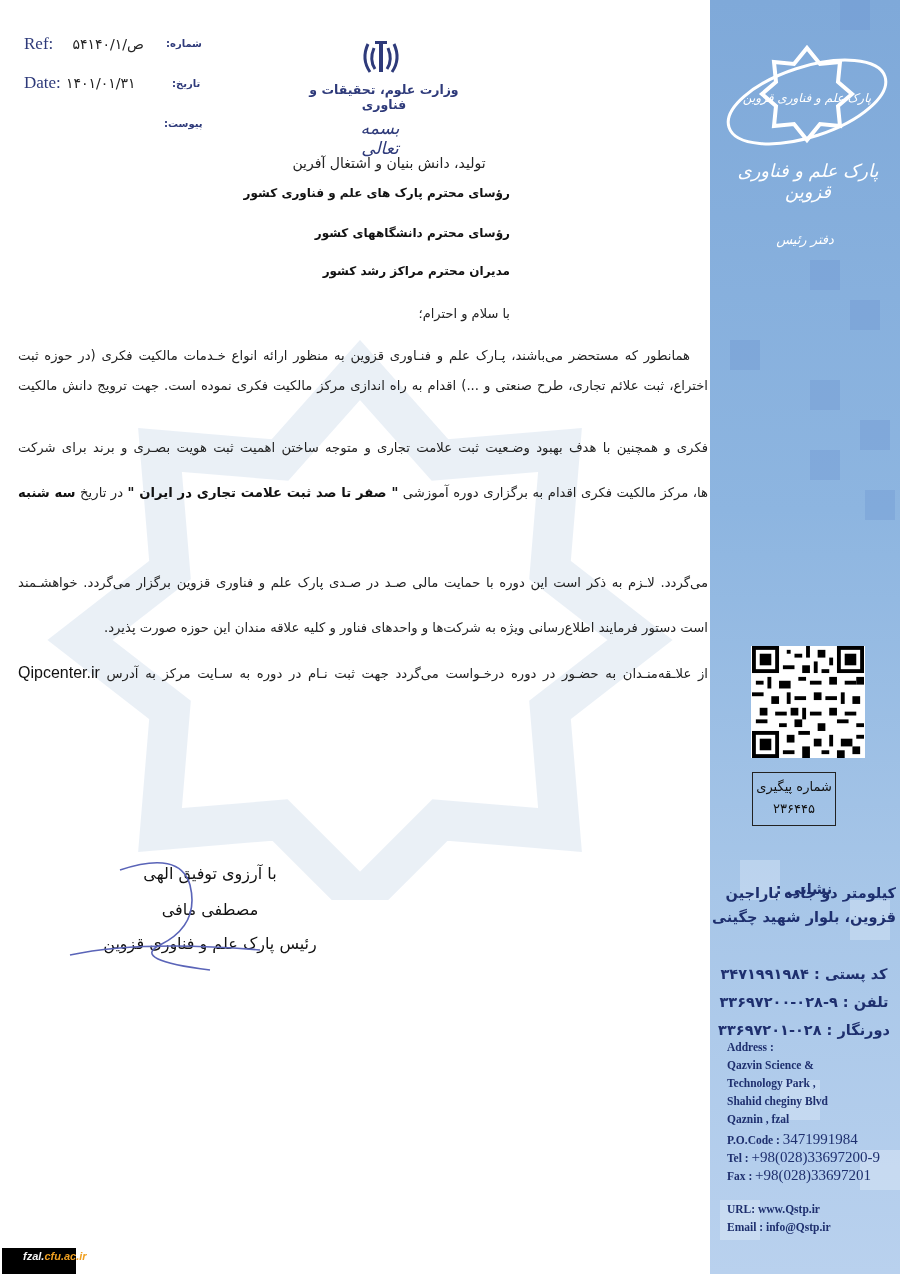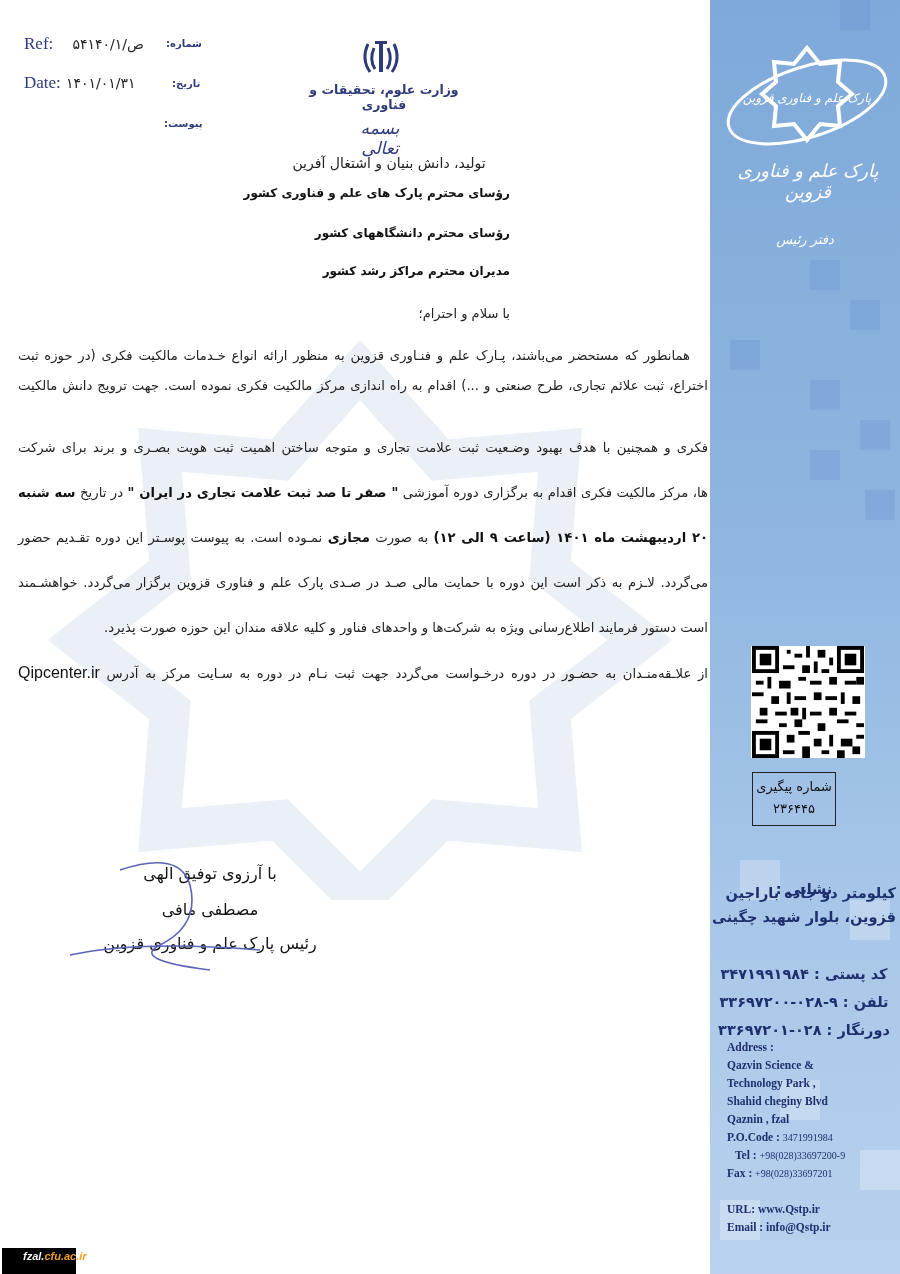--- a/index.html
+++ b/index.html
@@ -21,21 +21,21 @@
   .body-line { position:absolute; left:18px; width:690px; font-size:13.2px; direction:rtl; text-align:justify; text-align-last:justify; white-space:nowrap; color:#222; }
   .body-line.last { text-align-last:right; }
   .body-line b { font-weight:bold; color:#111; }
   .site { font-family:"Liberation Sans", sans-serif; font-size:16px; color:#111; }
   .sig { position:absolute; left:60px; width:300px; text-align:center; direction:rtl; font-size:16px; color:#111; }
   .watermark { position:absolute; left:40px; top:340px; width:640px; height:560px; opacity:0.09; }
   .qr { position:absolute; left:751px; top:646px; width:114px; height:112px; background:#fff; }
   .track { position:absolute; left:752px; top:772px; width:84px; height:54px; border:1px solid #222; text-align:center; direction:rtl; font-size:13px; color:#111; line-height:22px; padding-top:3px; box-sizing:border-box; }
   .addr-fa { position:absolute; left:712px; width:184px; text-align:center; direction:rtl; font-size:14.5px; font-weight:bold; color:#1e2f6e; white-space:nowrap;margin-top:24px; }
   .addr-en { position:absolute; left:727px; font-family:"Liberation Serif", serif; font-size:11.5px; font-weight:bold; color:#1e2f6e; white-space:nowrap; }
-  .addr-en .num { font-weight:normal; font-size:10px; }
+  .addr-en .num { font-weight:normal; font-size:15px; }
   .footer-badge { position:absolute; left:2px; top:1248px; width:74px; height:28px; background:#000000; font-family:"Liberation Sans", sans-serif; font-size:11px; font-style:italic; font-weight:bold; line-height:16px; padding-left:21px; box-sizing:border-box; }
   .footer-badge .a { color:#f5f5f5; }
   .footer-badge .b { color:#f0a020; }
   .park-logo { position:absolute; left:722px; top:40px; width:170px; height:120px; }
   .park-title { position:absolute; left:718px; top:160px; width:180px; text-align:center; font-family:"DejaVu Serif", serif; font-style:italic; font-size:18px; color:#fff; direction:rtl; }
   .office { position:absolute; left:760px; top:232px; width:90px; text-align:center; font-family:"DejaVu Serif", serif; font-style:italic; font-size:13px; color:#fff; direction:rtl; }
 </style>
 </head>
 <body>
 
@@ -77,23 +77,20 @@
   <div class="addressee" style="top:186px;">رؤسای محترم پارک های علم و فناوری کشور</div>
   <div class="addressee" style="top:226px;">رؤسای محترم دانشگاههای کشور</div>
   <div class="addressee" style="top:264px;">مدیران محترم مراکز رشد کشور</div>
   <div class="greet">با سلام و احترام؛</div>
 
   <div class="body-line" style="top:348px;left:18px;width:672px;">همانطور که مستحضر می‌باشند، پـارک علم و فنـاوری قزوین به منظور ارائه انواع خـدمات مالکیت فکری (در حوزه ثبت</div>
   <div class="body-line" style="top:378px;">اختراع، ثبت علائم تجاری، طرح صنعتی و ...) اقدام به راه اندازی مرکز مالکیت فکری نموده است.  جهت ترویج دانش مالکیت</div>
   <div class="body-line" style="top:440px;">فکری و همچنین با هدف بهبود وضـعیت ثبت علامت تجاری و متوجه ساختن اهمیت ثبت هویت بصـری و برند برای شرکت</div>
   <div class="body-line" style="top:485px;">
     <span>ها، مرکز مالکیت فکری اقدام به برگزاری دوره آموزشی </span><b>" صفر تا صد ثبت علامت تجاری در ایران "</b><span> در تاریخ </span><b>سه شنبه</b>
-  </div>
-  <div class="body-line" style="top:530px;">
-    <b>۲۰ اردیبهشت ماه ۱۴۰۱ (ساعت ۹ الی ۱۲)</b><span> به صورت </span><b>مجازی</b><span> نمـوده است. به پیوست پوسـتر این دوره تقـدیم حضور</span>
   </div>
   <div class="body-line" style="top:575px;">می‌گردد. لاـزم به ذکر است این دوره با حمایت مالی صـد در صـدی پارک علم و فناوری قزوین برگزار می‌گردد. خواهشـمند</div>
   <div class="body-line last" style="top:620px;">است دستور فرمایند اطلاع‌رسانی ویژه به شرکت‌ها و واحدهای فناور و کلیه علاقه مندان این حوزه صورت پذیرد.</div>
   <div class="body-line" style="top:664px;">
     <span>از علاـقه‌منـدان به حضـور در دوره درخـواست می‌گردد جهت ثبت نـام در دوره به سـایت مرکز به آدرس </span><span class="site">Qipcenter.ir</span>
   </div>
 
   <div class="sig" style="top:864px;">با آرزوی توفیق الهی</div>
   <div class="sig" style="top:900px;">مصطفی مافی</div>
   <div class="sig" style="top:934px;">رئیس پارک علم و فناوری قزوین</div>
@@ -205,16 +202,16 @@
 <div class="addr-fa" style="top:942px;">کد پستی : ۳۴۷۱۹۹۱۹۸۴</div>
 <div class="addr-fa" style="top:970px;">تلفن : ۹-۰۲۸-۳۳۶۹۷۲۰۰</div>
 <div class="addr-fa" style="top:998px;">دورنگار : ۰۲۸-۳۳۶۹۷۲۰۱</div>
 
 <div class="addr-en" style="top:1041px;">Address :</div>
 <div class="addr-en" style="top:1059px;">Qazvin Science &amp;</div>
 <div class="addr-en" style="top:1077px;">Technology Park ,</div>
 <div class="addr-en" style="top:1095px;">Shahid cheginy Blvd</div>
 <div class="addr-en" style="top:1113px;">Qaznin , fzal</div>
 <div class="addr-en" style="top:1131px;"><span>P.O.Code : </span><span class="num">3471991984</span></div>
-<div class="addr-en" style="top:1149px;margin-left:8px;"><span>Tel : </span><span class="num">+98(028)33697200-9</span></div>
+<div class="addr-en" style="top:1149px;"><span>Tel : </span><span class="num">+98(028)33697200-9</span></div>
 <div class="addr-en" style="top:1167px;"><span>Fax : </span><span class="num">+98(028)33697201</span></div>
 <div class="addr-en" style="top:1203px;">URL: www.Qstp.ir</div>
 <div class="addr-en" style="top:1221px;">Email : info@Qstp.ir</div>
 
 </body></html>

